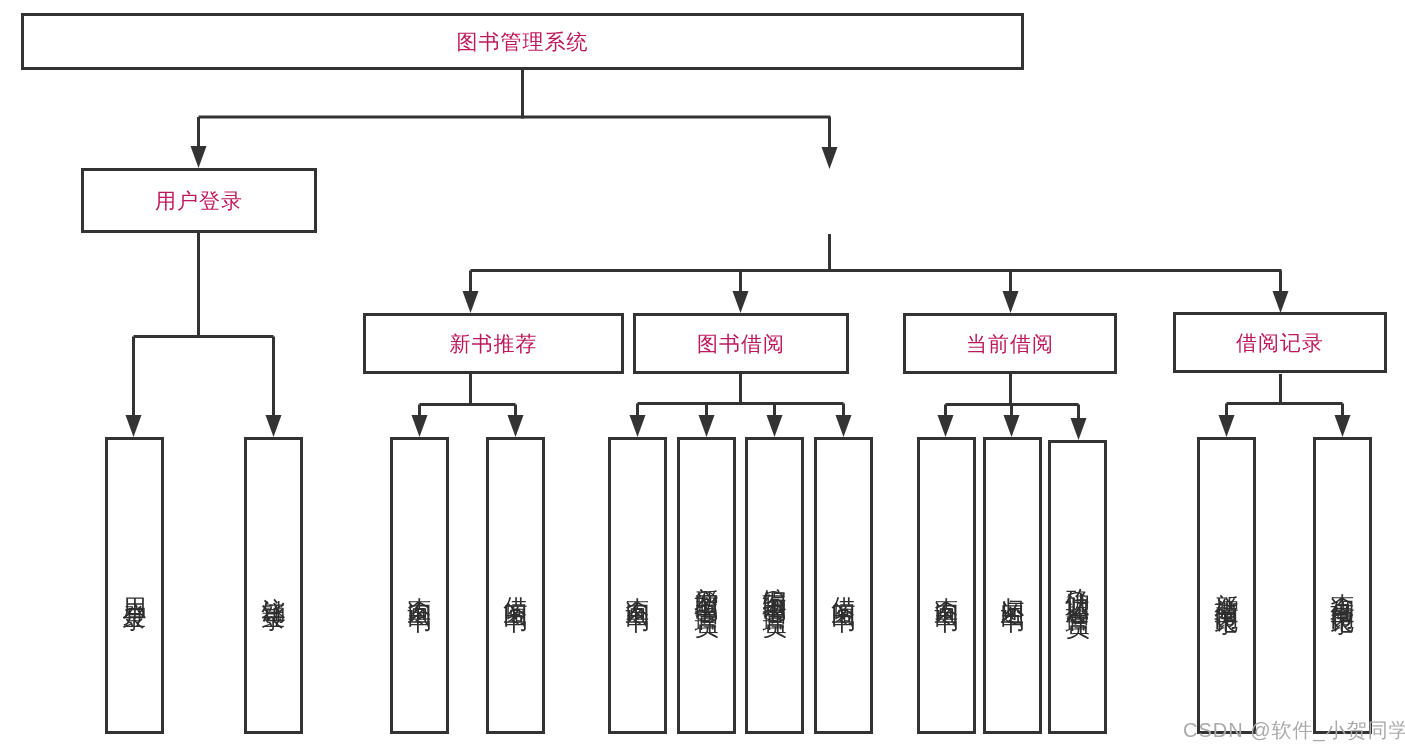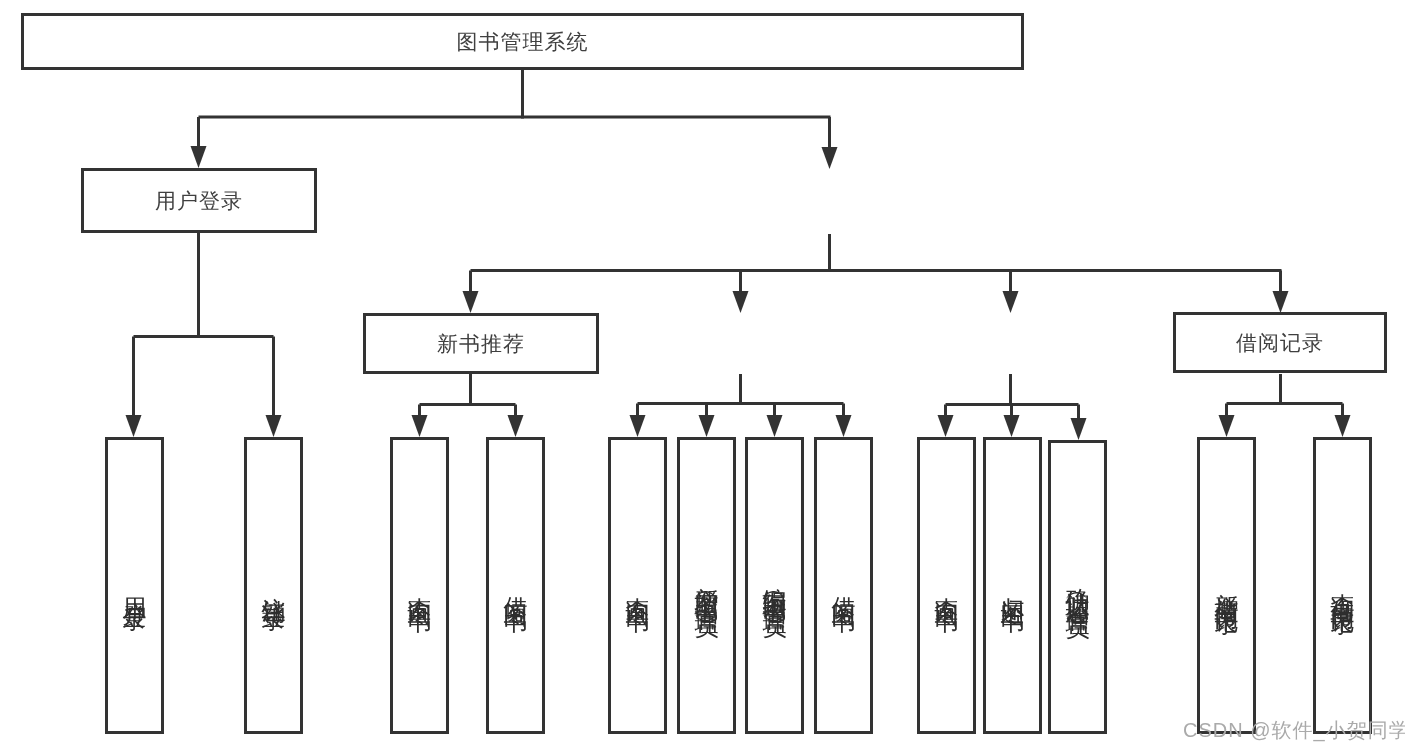--- a/index.html
+++ b/index.html
@@ -4,21 +4,21 @@
 <style>
   html,body{margin:0;padding:0;background:#ffffff;}
   .canvas{
     position:relative;width:1405px;height:747px;background:#ffffff;overflow:hidden;
     font-family:"Liberation Sans", sans-serif;color:#333;
   }
   .connectors{position:absolute;left:0;top:0;width:1405px;height:747px;}
   .hbox{
     position:absolute;box-sizing:border-box;border:3px solid #333;background:#fff;
     display:flex;align-items:center;justify-content:center;
-    font-size:21px;color:#404040;letter-spacing:1px;white-space:nowrap;
+    font-size:21px;color:#be185d;letter-spacing:1px;white-space:nowrap;
   }
   .vbox{
     position:absolute;box-sizing:border-box;border:3px solid #333;background:#fff;
     top:437px;width:59px;height:297px;
     display:flex;align-items:center;justify-content:center;
   }
   .vtext{
     writing-mode:vertical-rl;text-orientation:mixed;
     font-size:24px;line-height:1;letter-spacing:4px;color:#2e2e2e;white-space:nowrap;
   }
@@ -95,21 +95,23 @@
       <polygon points="1078.5,440 1070.5,418 1086.5,418"></polygon>
       <polygon points="1226.5,437 1218.5,415 1234.5,415"></polygon>
       <polygon points="1342.5,437 1334.5,415 1350.5,415"></polygon>
     </g>
   </svg>
 
   <div class="hbox" style="left:21px;top:13px;width:1003px;height:57px">图书管理系统</div>
 
   <div class="hbox" style="left:81px;top:168px;width:236px;height:65px">用户登录</div>
 
-  <div class="hbox" style="left:363px;top:313px;width:236px;height:61px">新书推荐</div>
+  <div class="hbox" style="left:363px;top:313px;width:261px;height:61px">新书推荐</div>
+  <div class="hbox" style="left:633px;top:313px;width:216px;height:61px">图书借阅</div>
+  <div class="hbox" style="left:903px;top:313px;width:214px;height:61px">当前借阅</div>
   <div class="hbox" style="left:1173px;top:312px;width:214px;height:61px">借阅记录</div>
 
   <div class="vbox" style="left:105px">
     <span class="vtext">用户登录</span>
   </div>
   <div class="vbox" style="left:244px">
     <span class="vtext">注销登录</span>
   </div>
 
   <div class="vbox" style="left:390px">

